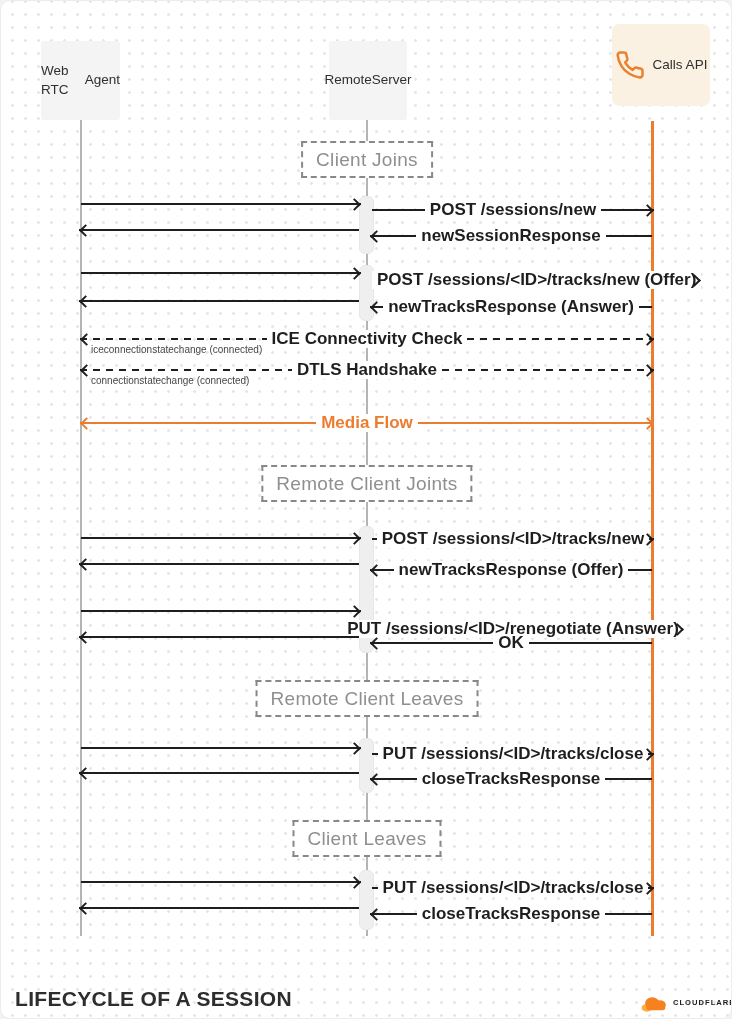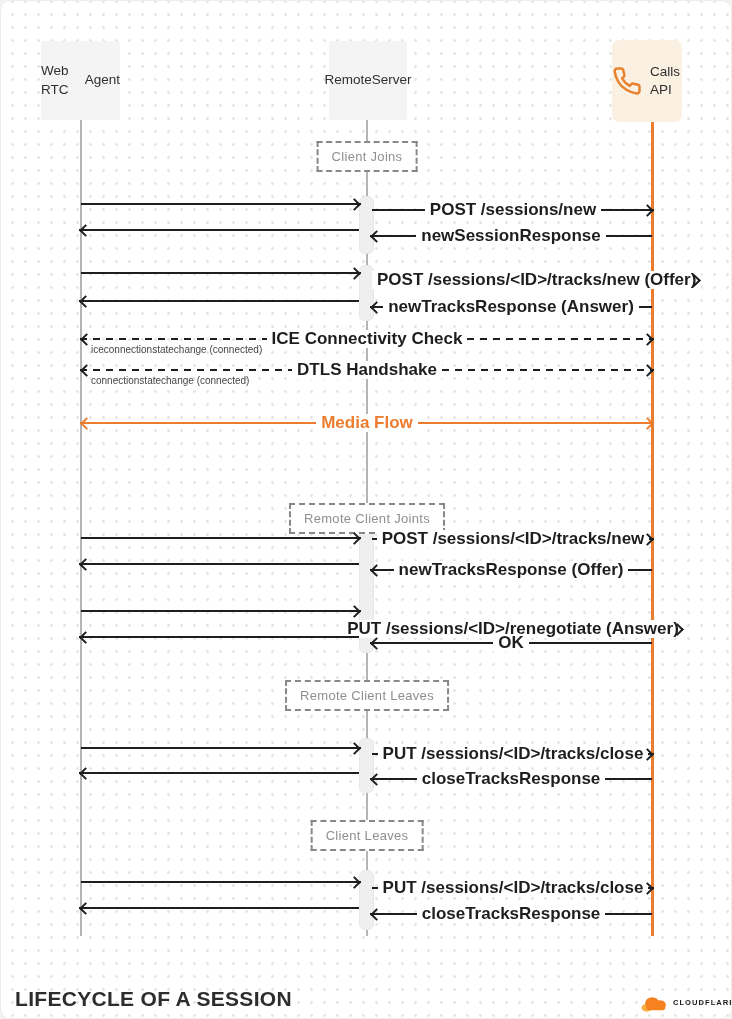--- a/index.html
+++ b/index.html
@@ -31,21 +31,21 @@
     background:var(--boxgray);border-radius:3px;
     font-weight:400;font-size:13.5px;color:#2f2f2f;text-align:left;line-height:1.35;
   }
   .actor.api{background:var(--cream);border-radius:7px;gap:8px;}
   
   .activation{position:absolute;left:358px;width:15px;background:#efefef;border:1px solid #e7e7e7;border-radius:6px;}
   
   .phase{
     position:absolute;left:366px;transform:translateX(-50%);
     border:2px dashed var(--phaseborder);background:#fff;
-    color:var(--phasetext);font-size:13px;letter-spacing:.3px;
+    color:var(--phasetext);font-size:19px;letter-spacing:.3px;
     padding:7px 13px;white-space:nowrap;line-height:1;
   }
   
   .msg{position:absolute;height:16px;display:flex;align-items:center;}
   .ln{flex:1 1 auto;min-width:0;height:2.4px;background:var(--ink);}
   .ln.dash{background:repeating-linear-gradient(90deg,var(--ink) 0 7px,transparent 7px 13px);}
   .ch{flex:0 0 auto;width:9px;height:9px;border-top:2.4px solid var(--ink);border-right:2.4px solid var(--ink);}
   .ch.r{transform:rotate(45deg);margin-left:-11px;}
   .ch.l{transform:rotate(225deg);margin-right:-11px;}
   .lbl{
@@ -77,31 +77,31 @@
   <div class="activation" style="top:869px;height:60px;"></div>
 
   <div class="actor" style="left:40px;top:40px;width:79px;height:79px;">
     <span>Web RTC</span>
     <span>Agent</span>
   </div>
   <div class="actor" style="left:328px;top:40px;width:78px;height:79px;">
     <span>Remote</span>
     <span>Server</span>
   </div>
-  <div class="actor api" style="left:611px;top:39px;width:70px;height:82px;">
+  <div class="actor api" style="left:611px;top:23px;width:98px;height:82px;">
     <span style="display:block;height:30px;">
       <svg width="30" height="30" viewBox="0 0 24 24" fill="none" stroke="#e8822f" stroke-width="2" stroke-linecap="round" stroke-linejoin="round">
         <path d="M22 16.92v3a2 2 0 0 1-2.18 2 19.79 19.79 0 0 1-8.63-3.07 19.5 19.5 0 0 1-6-6 19.79 19.79 0 0 1-3.07-8.67A2 2 0 0 1 4.11 2h3a2 2 0 0 1 2 1.72 12.84 12.84 0 0 0 .7 2.81 2 2 0 0 1-.45 2.11L8.09 9.91a16 16 0 0 0 6 6l1.27-1.27a2 2 0 0 1 2.11-.45 12.84 12.84 0 0 0 2.81.7A2 2 0 0 1 22 16.92z"></path>
       </svg>
     </span>
     <span>Calls API</span>
   </div>
 
   <div class="phase" style="top:140px;">Client Joins</div>
-  <div class="phase" style="top:464px;margin-top:38px;">Remote Client Joints</div>
+  <div class="phase" style="top:464px;">Remote Client Joints</div>
   <div class="phase" style="top:679px;">Remote Client Leaves</div>
   <div class="phase" style="top:819px;">Client Leaves</div>
 
   <div class="msg" style="left:80px;top:195px;width:278px;">
     <i class="ln"></i>
       <i class="ch r"></i>
   </div>
   <div class="msg" style="left:371px;top:201px;width:280px;">
     <i class="ln"></i>
     <span class="lbl">POST /sessions/new</span>

